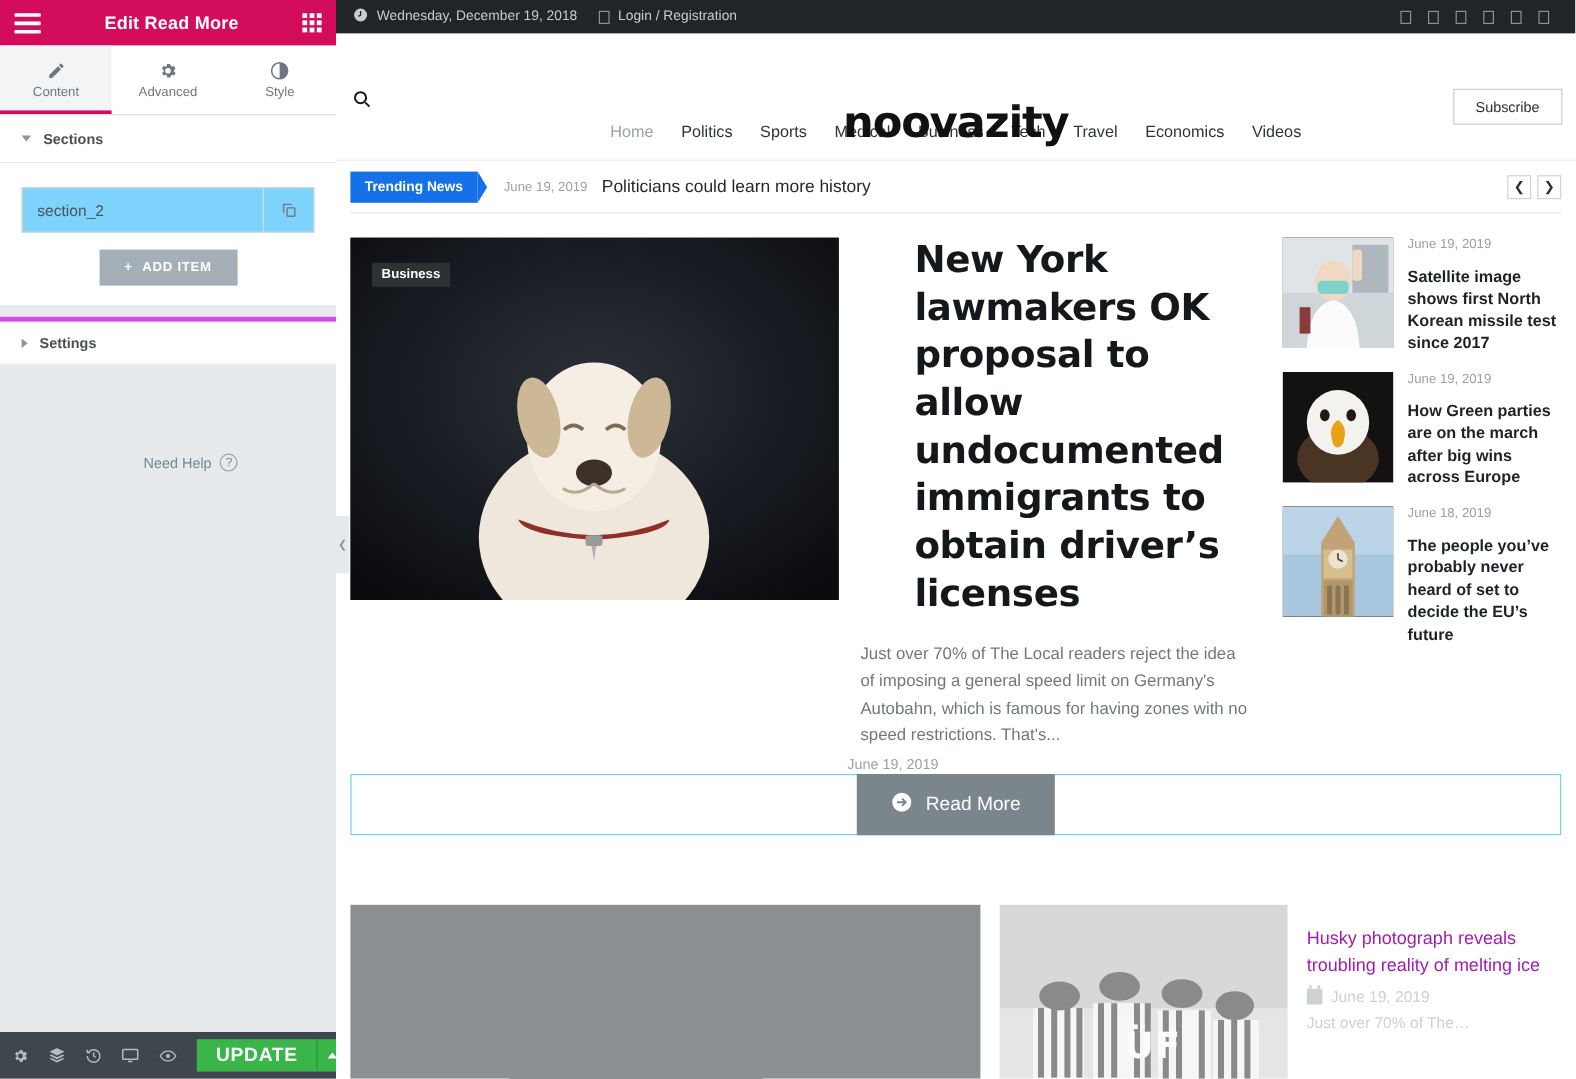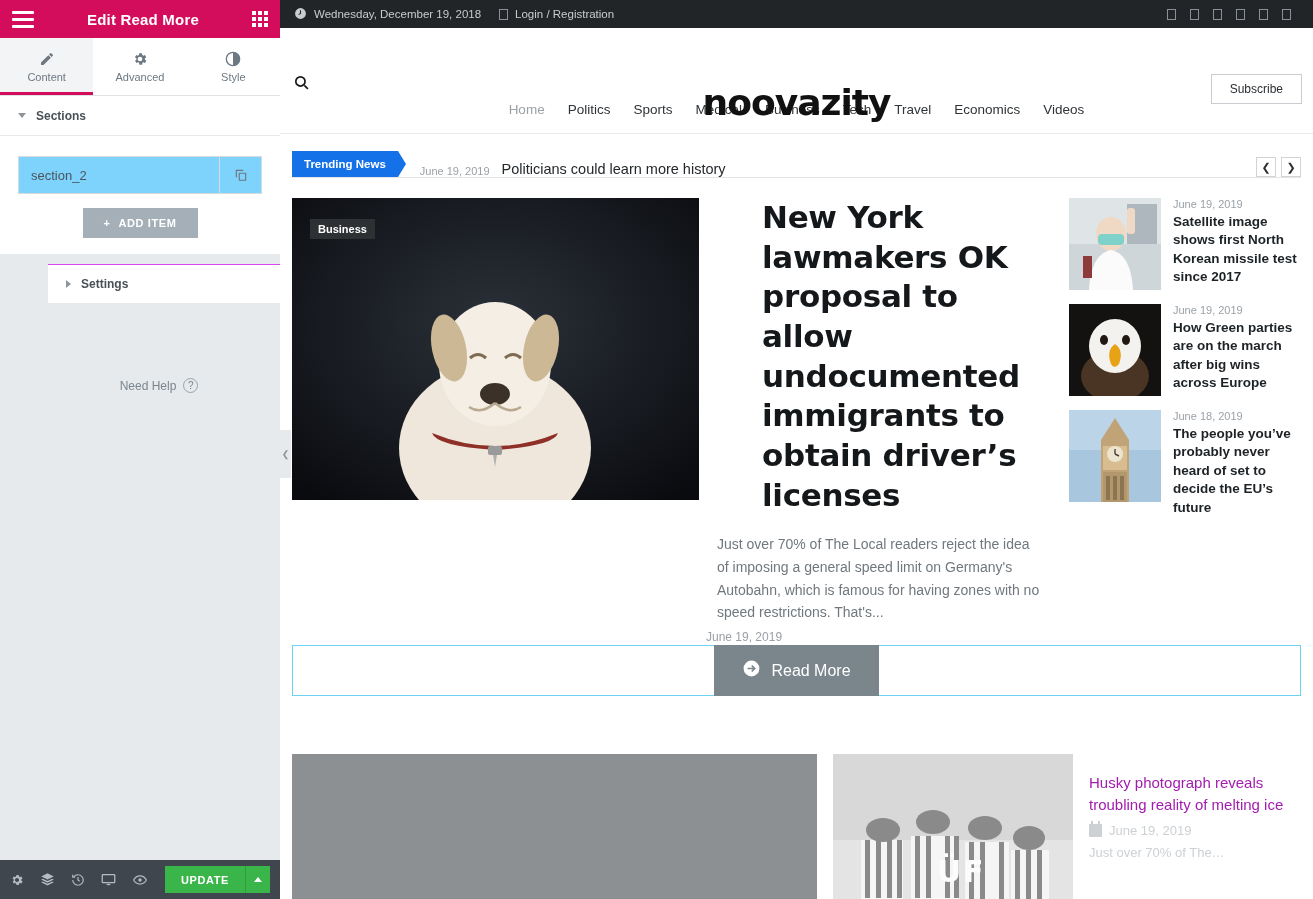--- a/index.html
+++ b/index.html
@@ -62,39 +62,39 @@
   .repeater-tool {
     width: 42px; border-left: 1px solid #d5dadd; display: flex; align-items: center;
     justify-content: center; cursor: pointer; color: #6d7882;
   }
   .add-item {
     margin: 14px auto 0; display: flex; align-items: center; justify-content: center; gap: 8px;
     width: 115px; height: 30px; background: #a4afb7; color: #fff; font-size: 11px;
     font-weight: bold; letter-spacing: .6px; border: none; cursor: pointer;
     font-family: "Liberation Sans", sans-serif;
   }
-  .section-head.collapsed { border-top: 1px solid #d946ef; margin-top: 10px; margin-left: 48px; }
+  .section-head.collapsed { border-top: 4px solid #d946ef; margin-top: 10px; }
   .need-help {
     margin-top: 74px; text-align: center; color: #7a858d; font-size: 12px;
     display: flex; align-items: center; justify-content: center; gap: 7px; cursor: pointer; padding-left: 38px;
   }
   .qmark {
     width: 15px; height: 15px; border: 1px solid #9aa3aa; border-radius: 50%;
     font-size: 10px; line-height: 13px; text-align: center; color: #7a858d;
   }
   .panel-footer {
     height: 39px; flex: 0 0 39px; background: #3f464d; display: flex; align-items: center;
     padding: 0 10px; gap: 16px;
   }
   .panel-footer .fi { color: #b4bcc2; cursor: pointer; display: flex; align-items: center; }
   .update-btn {
     margin-left: auto; display: flex; height: 27px; align-items: stretch;
   }
   .update-main {
-    background: #39b54a; color: #fff; font-size: 11px; font-weight: bold; letter-spacing: .6px;
+    background: #39b54a; color: #fff; font-size: 16px; font-weight: bold; letter-spacing: .6px;
     padding: 11px 16px; display: flex; align-items: center; border: none; cursor: pointer;
     font-family: "Liberation Sans", sans-serif;
   }
   .update-arrow {
     background: #39b54a; border-left: 1px solid #2f9e3f; width: 25px; display: flex;
     align-items: center; justify-content: center; cursor: pointer;
   }
   .update-arrow i { width:0; height:0; border-left:4px solid transparent; border-right:4px solid transparent;
     border-bottom: 5px solid #fff; }
 
@@ -132,21 +132,21 @@
     font-family: "Liberation Sans", sans-serif;
   }
   .mainnav {
     display: flex; justify-content: center; gap: 23px; font-size: 13.5px; padding: 6px 0 16px;
     background: #fff; border-bottom: 1px solid #e8eaec;
   }
   .mainnav a { color: #2f3438; cursor: pointer; }
   .mainnav a.active { color: #9aa1a7; }
 
   .trending {
-    display: flex; align-items: flex-end; height: 44px; border-bottom: 1px solid #e3e5e7;
+    display: flex; align-items: center; height: 44px; border-bottom: 1px solid #e3e5e7;
     margin: 0 12px; background: #fff;
   }
   .tr-badge {
     background: #1471e8; color: #fff; font-size: 11.5px; font-weight: bold; height: 26px;
     display: flex; align-items: center; padding: 0 12px; position: relative;
   }
   .tr-badge:after {
     content:''; position: absolute; right: -8px; top: 0; border-top: 13px solid transparent;
     border-bottom: 13px solid transparent; border-left: 8px solid #1471e8;
   }
@@ -171,21 +171,21 @@
   .feat-title {
     font-size: 31px; line-height: 1.28; font-weight: bold; color: #15181b; letter-spacing: -.3px;
     cursor: pointer; font-family: "DejaVu Sans", sans-serif; margin-left: 45px;
   }
   .feat-excerpt { margin-top: 18px; font-size: 14px; line-height: 1.62; color: #70787e; }
 
   .side-list { width: 232px; flex: 0 0 232px; display: flex; flex-direction: column; gap: 14px; }
   .side-item { display: flex; gap: 12px; }
   .side-thumb { width: 92px; height: 92px; flex: 0 0 92px; overflow: hidden; background: #222; }
   .side-date { font-size: 11px; color: #9aa1a7; margin-bottom: 3px; }
-  .side-title { font-size: 13.5px; font-weight: bold; line-height: 1.37; color: #1d2226; cursor: pointer; }
+  .side-title { font-size: 13.5px; font-weight: bold; line-height: 1.37; color: #1d2226; cursor: pointer; margin-top: 12px; }
 
   .date-line { text-align: left; font-size: 12px; color: #9aa1a7; padding: 6px 0 0 426px; }
   .widget-sel {
     margin: 1px 12px 0; border: 1px solid #70d2f2; height: 51px;
     display: flex; align-items: center; justify-content: center; background: #fff;
   }
   .read-more {
     background: #7b858c; color: #fff; border: none; font-size: 16px; height: 51px;
     padding: 0 28px; display: flex; align-items: center; gap: 10px; cursor: pointer;
     font-family: "Liberation Sans", sans-serif;

